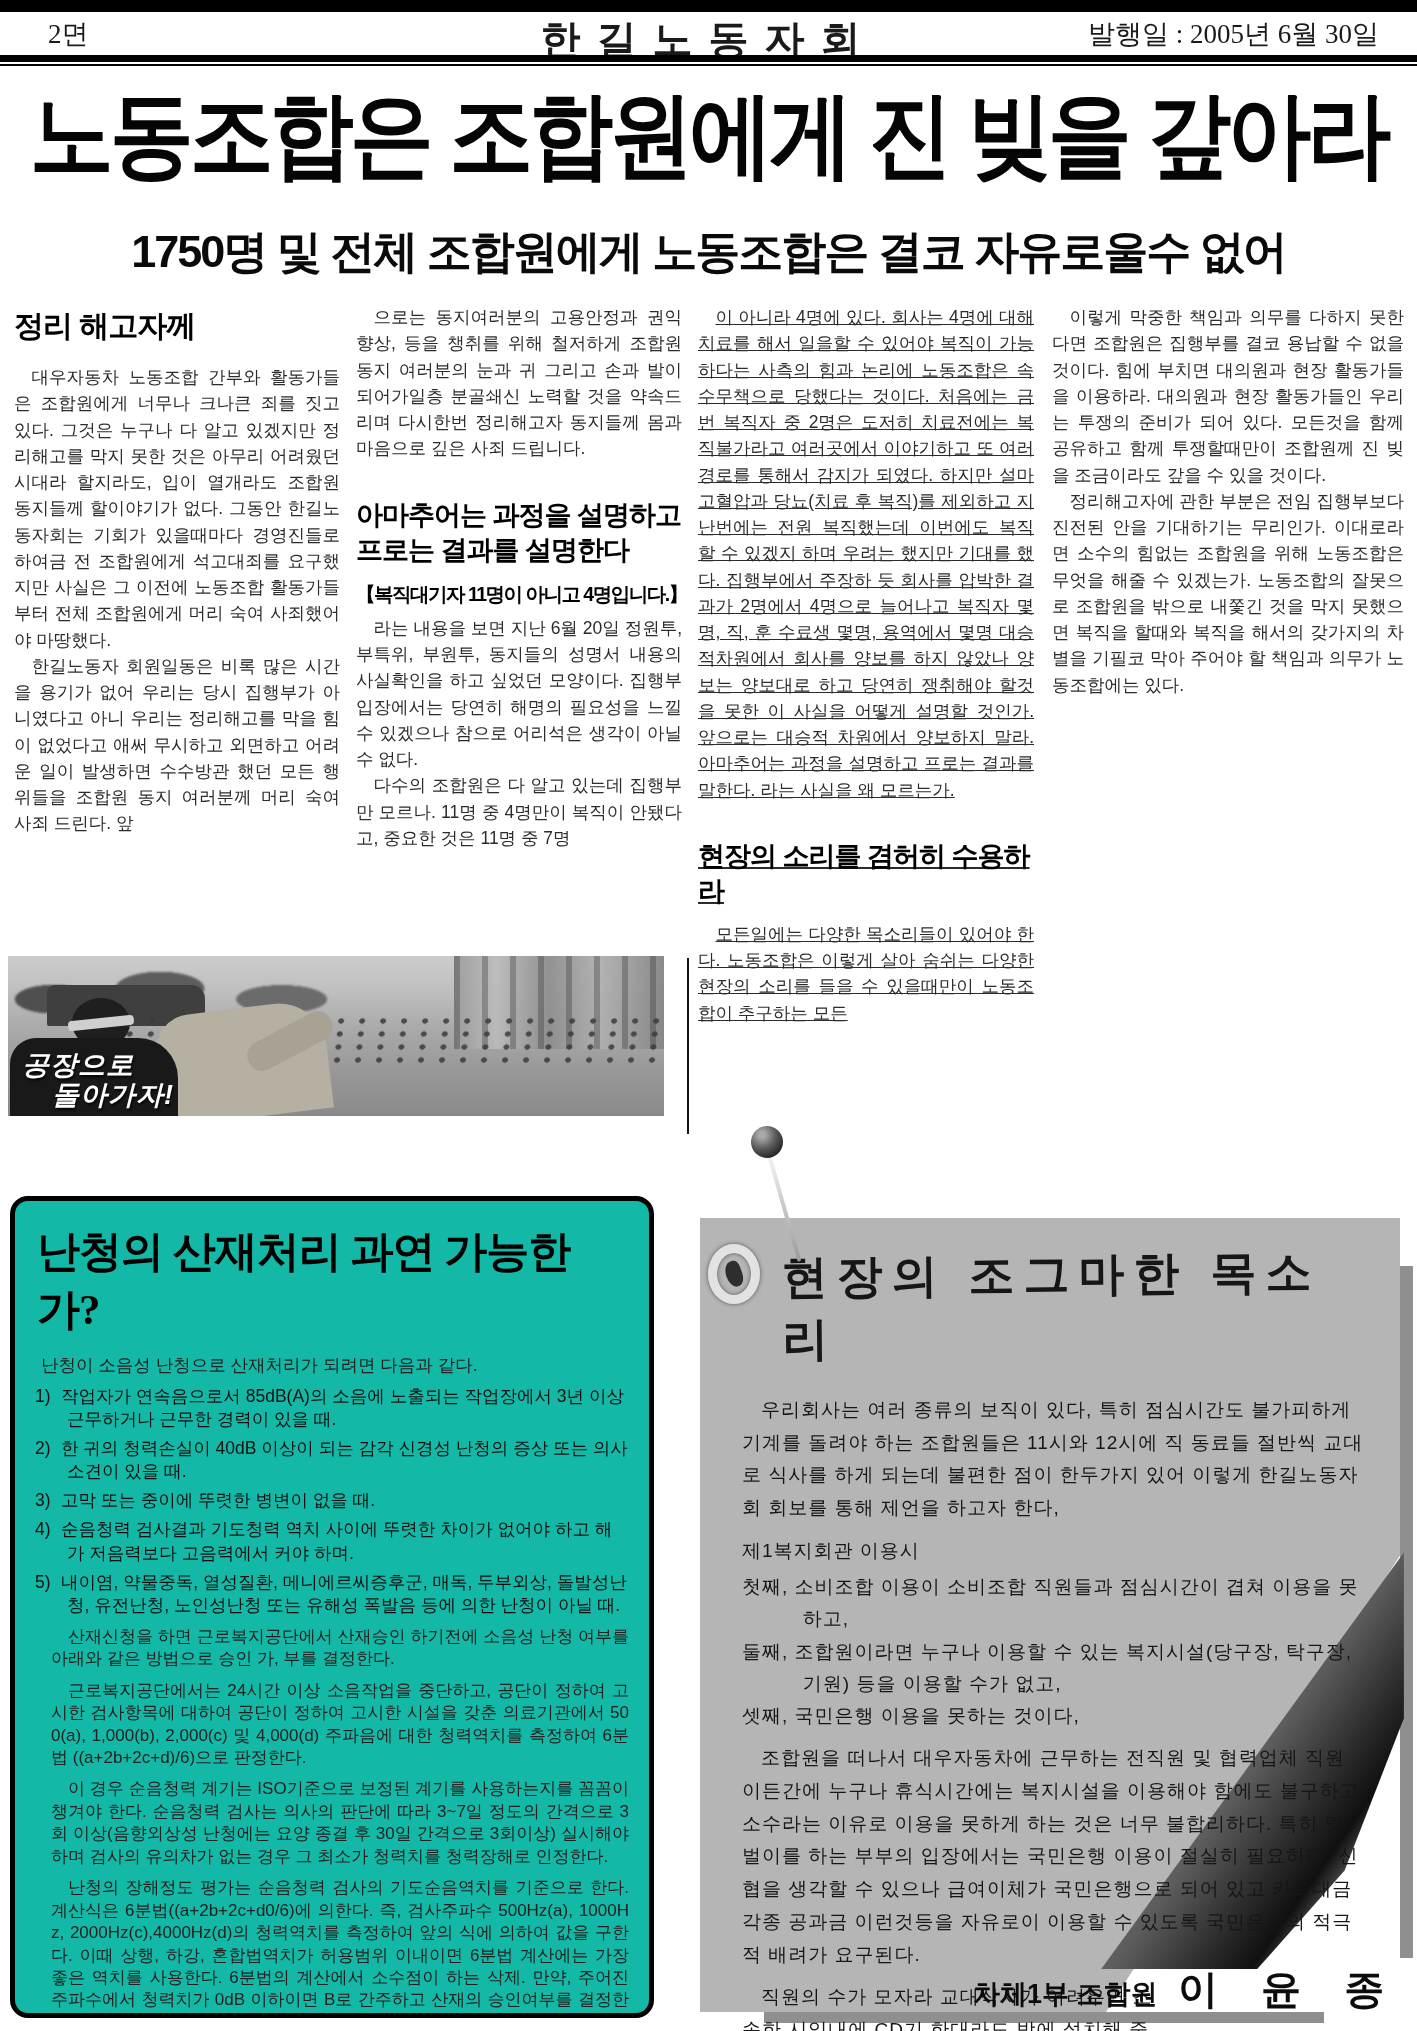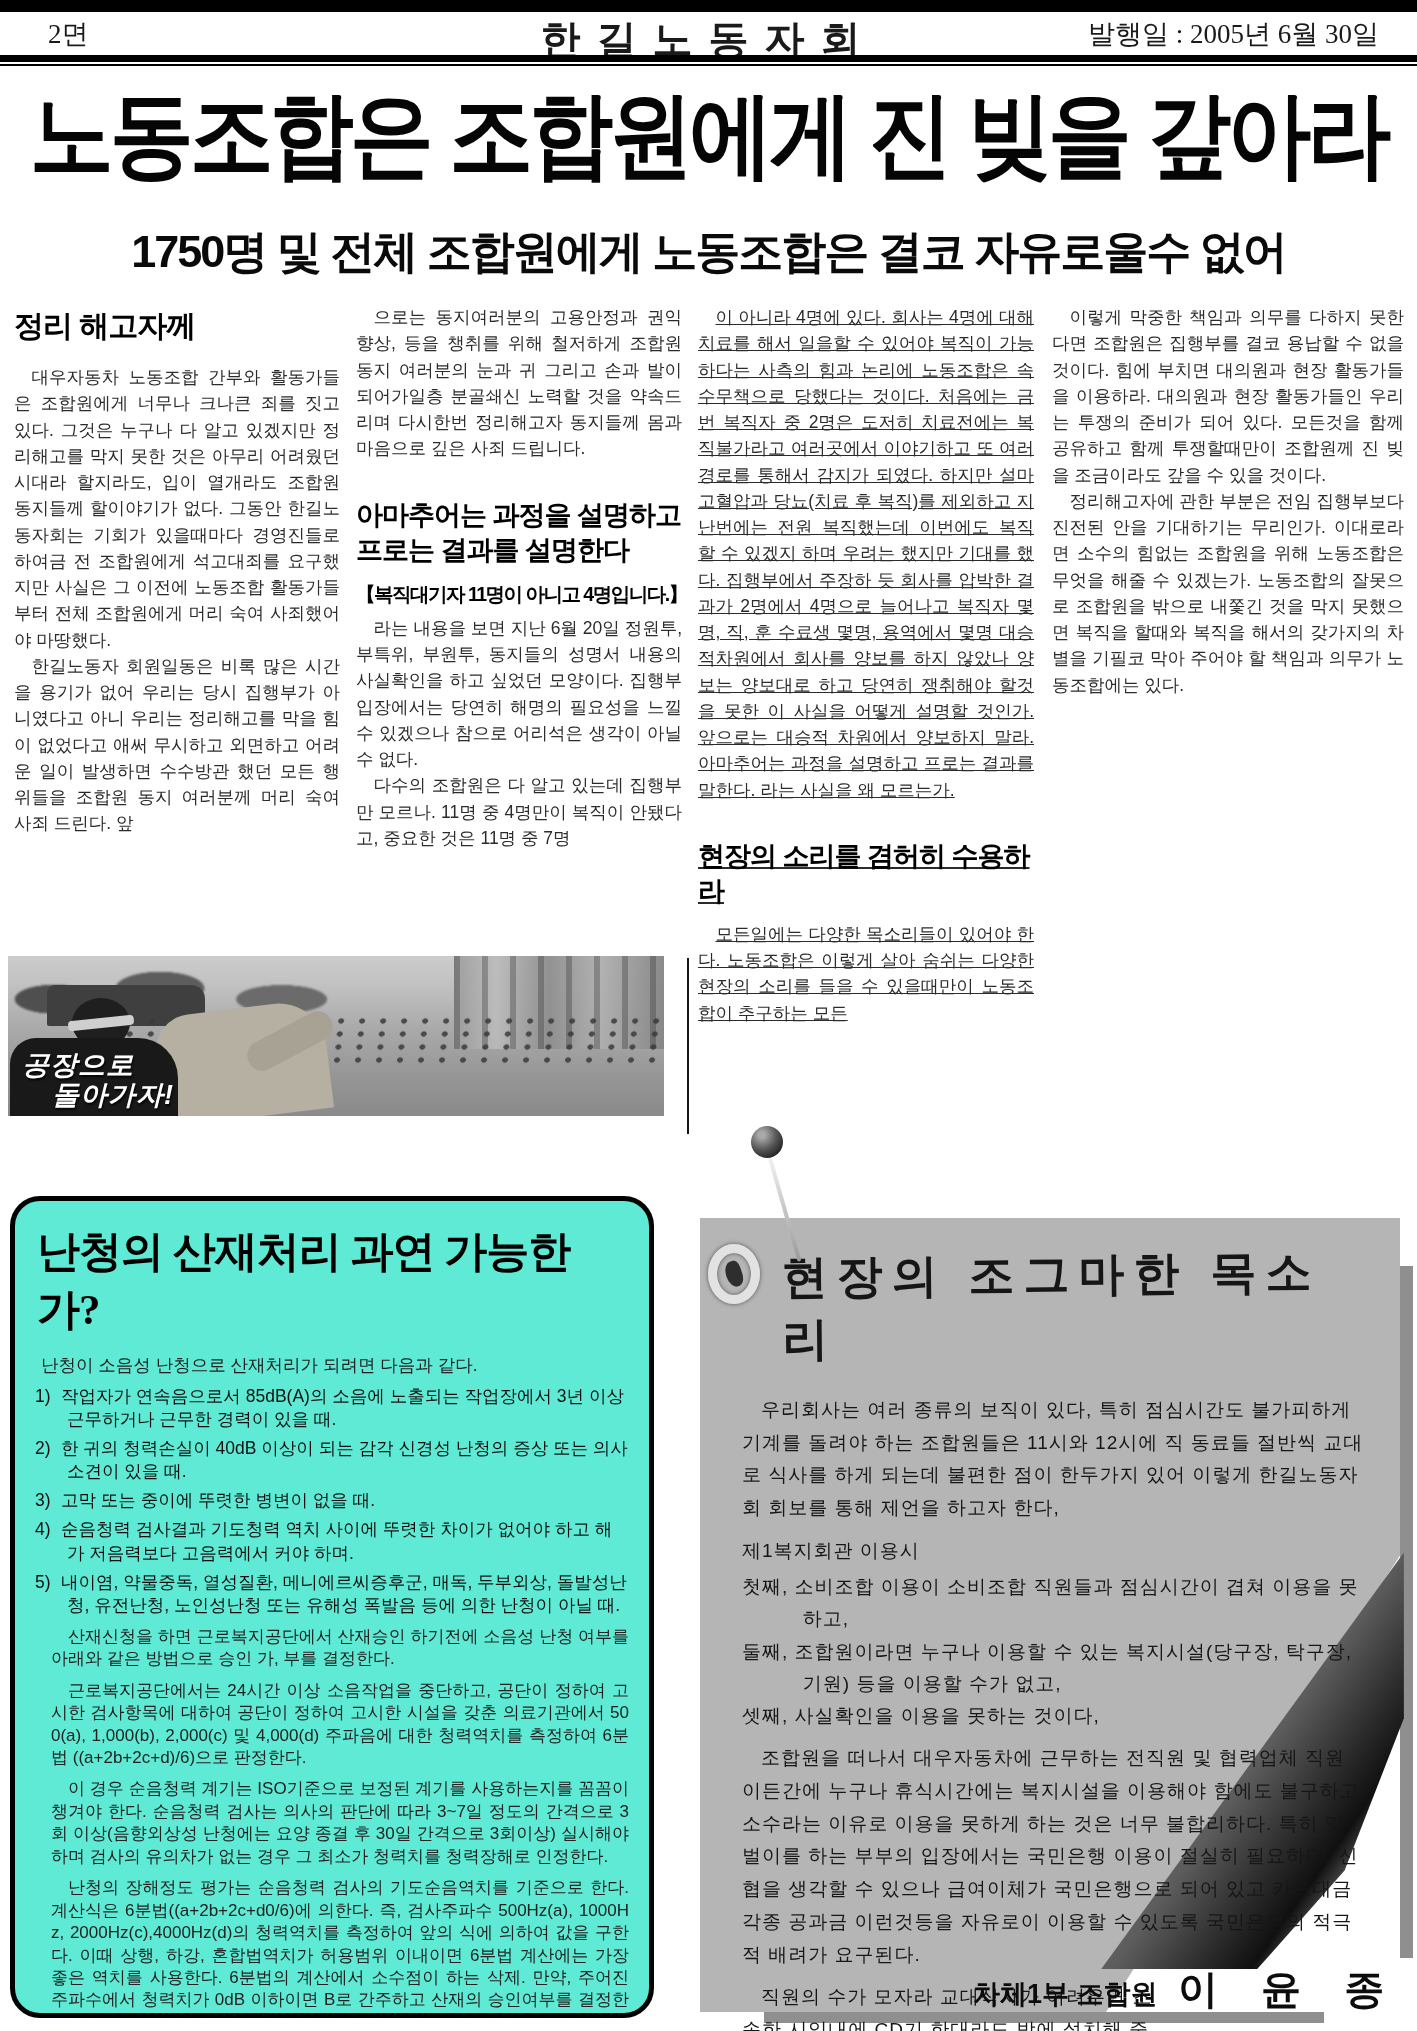--- a/index.html
+++ b/index.html
@@ -54,21 +54,21 @@
   .ph-fig1-body{position:absolute;left:2px;top:82px;width:168px;height:80px;background:#191919;border-radius:26px 40px 0 0;}
   .ph-fig2-body{position:absolute;left:150px;top:52px;width:170px;height:110px;background:#b6b0a2;
          border-radius:36px 48px 0 18px;transform:rotate(-7deg);}
   .ph-fig2-arm{position:absolute;left:236px;top:70px;width:92px;height:30px;background:#a8a294;border-radius:14px;transform:rotate(-28deg);}
   .photo-caption{position:absolute;left:14px;bottom:6px;color:#fff;font-weight:bold;font-style:italic;
          font-size:27px;line-height:1.12;text-shadow:1px 2px 2px rgba(0,0,0,.85);letter-spacing:1px;}
   .photo-caption .l2{display:block;padding-left:30px;}
   .photo-rule{position:absolute;left:687px;top:958px;width:2px;height:176px;background:#141414;}
   
   .noise-box{position:absolute;left:10px;top:1196px;width:644px;height:822px;border:5px solid #000;
-         border-radius:30px;background:#5eead4;box-sizing:border-box;padding:16px 20px 0 20px;overflow:hidden;}
+         border-radius:18px;background:#14b8a6;box-sizing:border-box;padding:16px 20px 0 20px;overflow:hidden;}
   .noise-title{font-family:"Liberation Serif",serif;font-weight:bold;font-size:43px;letter-spacing:-1px;
          margin:6px 0 14px 2px;color:#000;}
   .noise-intro{font-size:17.5px;color:#222;margin:0 0 8px 6px;}
   .noise-item{font-size:17.5px;line-height:1.32;color:#111;margin:6px 0;padding-left:32px;text-indent:-32px;}
   .noise-item .num{display:inline-block;width:26px;text-indent:0;}
   .noise-p{font-size:17px;line-height:1.32;color:#222;text-align:justify;word-break:break-all;
          margin:9px 0 0 16px;text-indent:1em;}
   
   .note-shadow-right{position:absolute;left:1400px;top:1266px;width:13px;height:692px;background:#8f8f8f;}
   .note-shadow-bottom{position:absolute;left:764px;top:2012px;width:560px;height:11px;background:#8f8f8f;}
@@ -175,21 +175,21 @@
   <div class="note"></div>
   <div class="curl"></div>
 
   <div class="note-inner">
     <div class="note-title">현장의 조그마한 목소리</div>
     <p class="note-p">우리회사는 여러 종류의 보직이 있다, 특히 점심시간도 불가피하게 기계를 돌려야 하는 조합원들은 11시와 12시에 직 동료들 절반씩 교대로 식사를 하게 되는데 불편한 점이 한두가지 있어 이렇게 한길노동자회 회보를 통해 제언을 하고자 한다,</p>
     <div class="note-sub">제1복지회관 이용시</div>
     <div class="note-items">
       <div class="note-item">첫째, 소비조합 이용이 소비조합 직원들과 점심시간이 겹쳐 이용을 못하고,</div>
       <div class="note-item">둘째, 조합원이라면 누구나 이용할 수 있는 복지시설(당구장, 탁구장, 기원) 등을 이용할 수가 없고,</div>
-      <div class="note-item">셋째, 사실확인을 이용을 못하는 것이다,</div>
+      <div class="note-item">셋째, 국민은행 이용을 못하는 것이다,</div>
     </div>
     <p class="note-p">조합원을 떠나서 대우자동차에 근무하는 전직원 및 협력업체 직원이든간에 누구나 휴식시간에는 복지시설을 이용해야 함에도 불구하고 소수라는 이유로 이용을 못하게 하는 것은 너무 불합리하다. 특히 맛벌이를 하는 부부의 입장에서는 국민은행 이용이 절실히 필요하다. 신협을 생각할 수 있으나 급여이체가 국민은행으로 되어 있고 카드대금 각종 공과금 이런것등을 자유로이 이용할 수 있도록 국민은행의 적극적 배려가 요구된다.</p>
     <p class="note-p note-p-last">직원의 수가 모자라 교대식사가 어려우면 조속한 시일내에 CD기 한대라도 밖에 설치해 줄것을 요구하고 기대한다,</p>
   </div>
 
   <div class="pin-needle"></div>
   <div class="pin-ball"></div>
   <div class="pin-ring">
     <div class="pin-ring-crescent"></div>
   </div>

